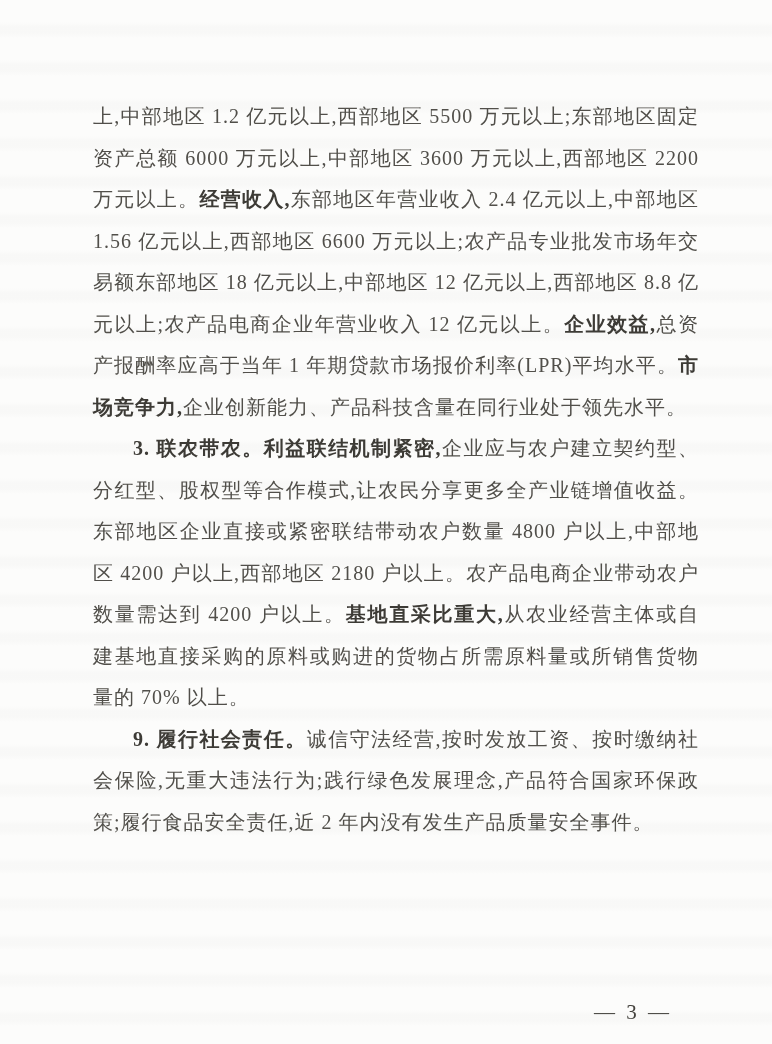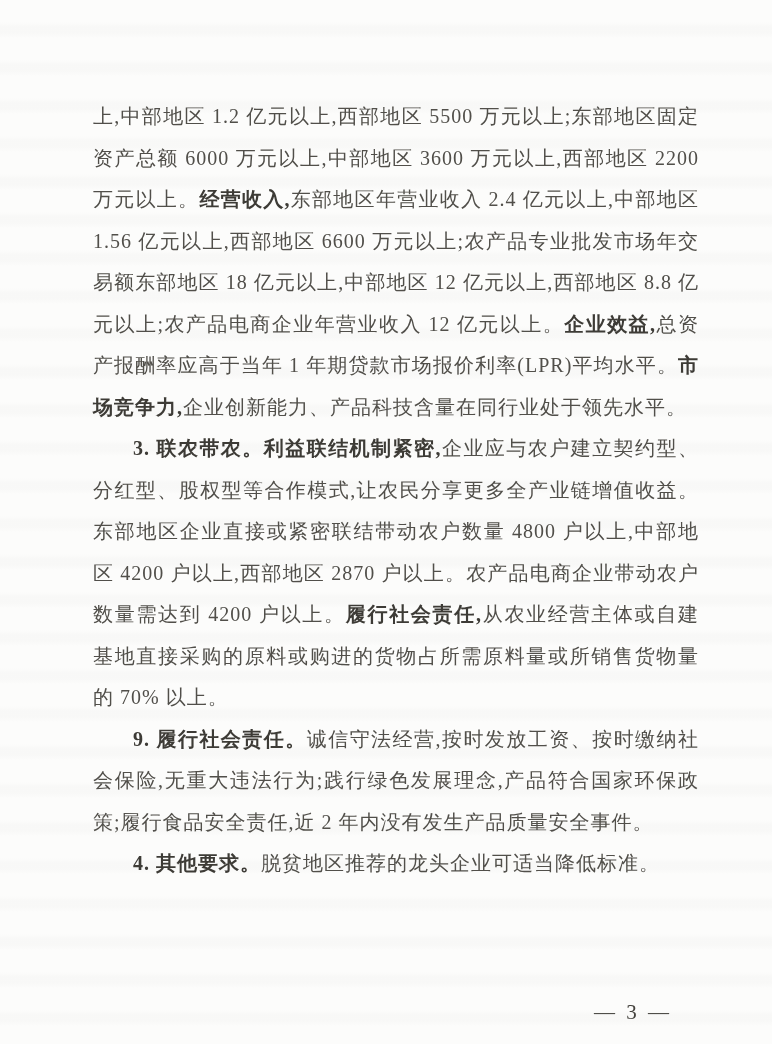--- a/index.html
+++ b/index.html
@@ -63,18 +63,17 @@
     color: #45433e;
     white-space: nowrap;
   }
 </style>
 </head>
 <body>
 
 <div class="page">
   <div class="content">
       <p class="para"><span class="run">上,中部地区 1.2 亿元以上,西部地区 5500 万元以上;东部地区固定资产总额 6000 万元以上,中部地区 3600 万元以上,西部地区 2200 万元以上。</span><span class="run bold">经营收入,</span><span class="run">东部地区年营业收入 2.4 亿元以上,中部地区 1.56 亿元以上,西部地区 6600 万元以上;农产品专业批发市场年交易额东部地区 18 亿元以上,中部地区 12 亿元以上,西部地区 8.8 亿元以上;农产品电商企业年营业收入 12 亿元以上。</span><span class="run bold">企业效益,</span><span class="run">总资产报酬率应高于当年 1 年期贷款市场报价利率(LPR)平均水平。</span><span class="run bold">市场竞争力,</span><span class="run">企业创新能力、产品科技含量在同行业处于领先水平。</span></p>
-      <p class="para indent"><span class="run bold">3. 联农带农。利益联结机制紧密,</span><span class="run">企业应与农户建立契约型、分红型、股权型等合作模式,让农民分享更多全产业链增值收益。东部地区企业直接或紧密联结带动农户数量 4800 户以上,中部地区 4200 户以上,西部地区 2870 户以上。农产品电商企业带动农户数量需达到 4200 户以上。</span><span class="run bold">履行社会责任,</span><span class="run">从农业经营主体或自建基地直接采购的原料或购进的货物占所需原料量或所销售货物量的 70% 以上。</span></p>
+      <p class="para indent"><span class="run bold">3. 联农带农。利益联结机制紧密,</span><span class="run">企业应与农户建立契约型、分红型、股权型等合作模式,让农民分享更多全产业链增值收益。东部地区企业直接或紧密联结带动农户数量 4800 户以上,中部地区 4200 户以上,西部地区 2180 户以上。农产品电商企业带动农户数量需达到 4200 户以上。</span><span class="run bold">基地直采比重大,</span><span class="run">从农业经营主体或自建基地直接采购的原料或购进的货物占所需原料量或所销售货物量的 70% 以上。</span></p>
       <p class="para indent"><span class="run bold">9. 履行社会责任。</span><span class="run">诚信守法经营,按时发放工资、按时缴纳社会保险,无重大违法行为;践行绿色发展理念,产品符合国家环保政策;履行食品安全责任,近 2 年内没有发生产品质量安全事件。</span></p>
-      <p class="para indent"><span class="run bold">4. 其他要求。</span><span class="run">脱贫地区推荐的龙头企业可适当降低标准。</span></p>
     </div>
   <div class="page-number">— 3 —</div>
 </div>
 
 </body></html>

